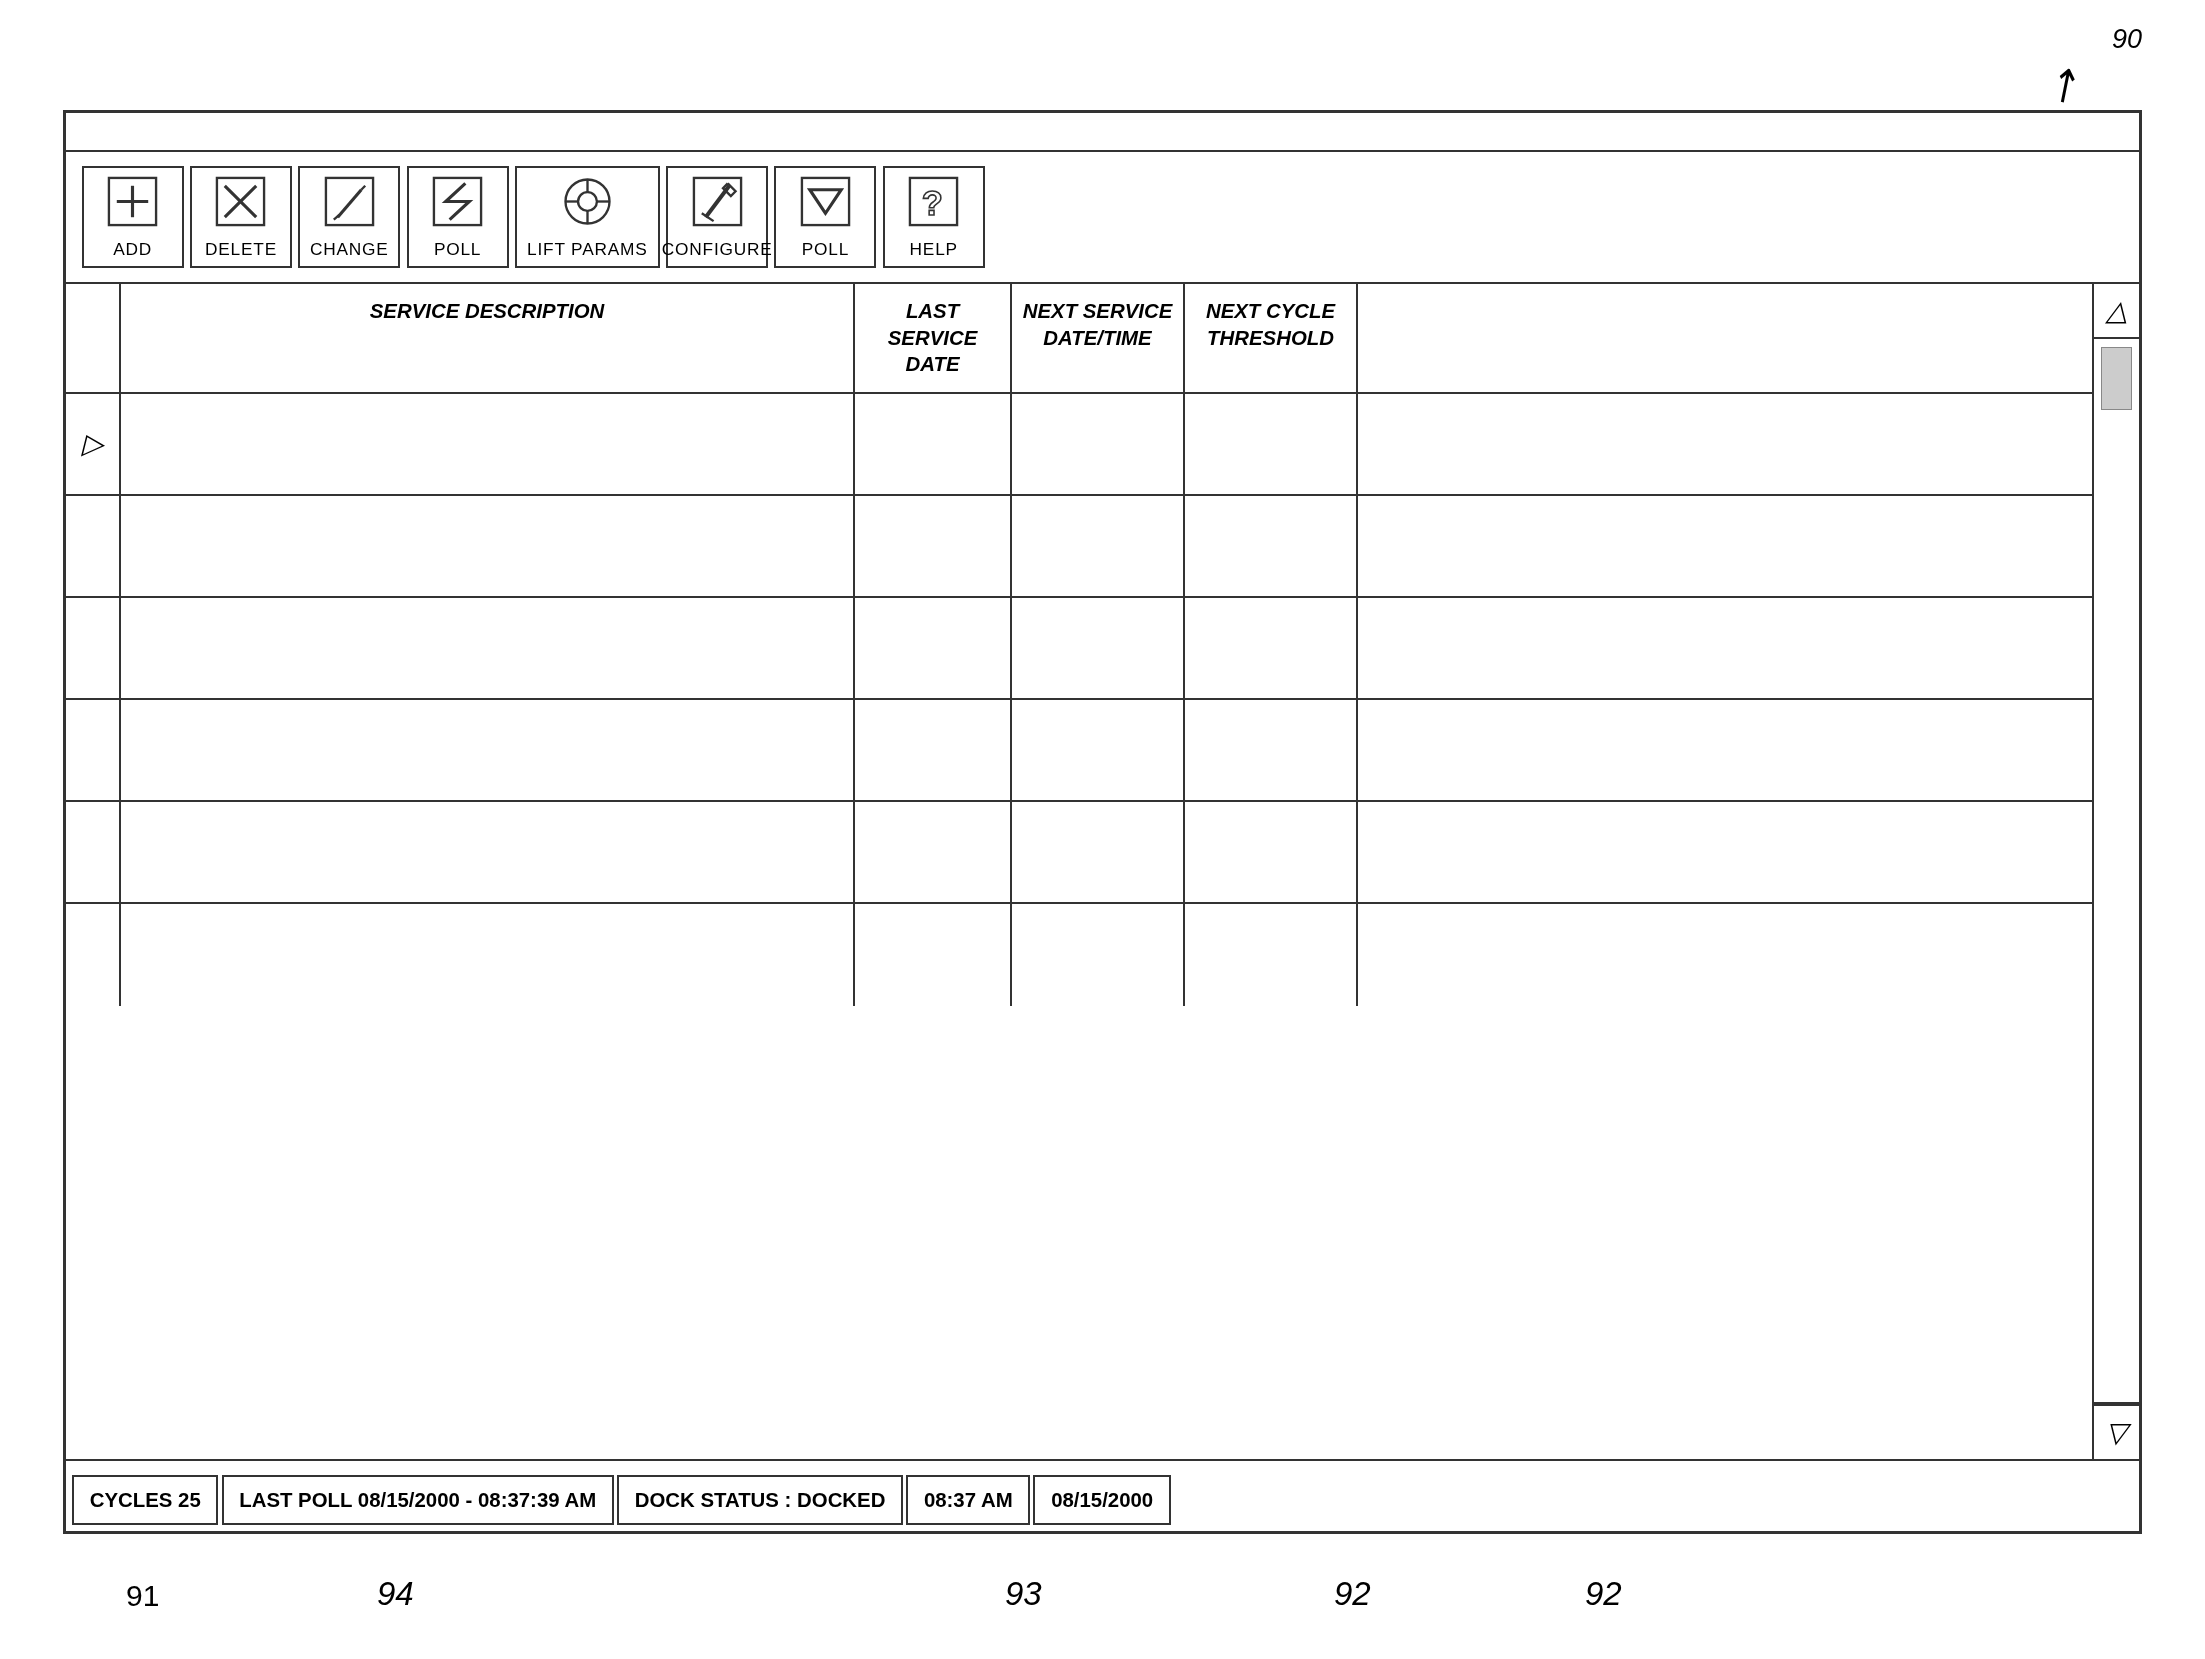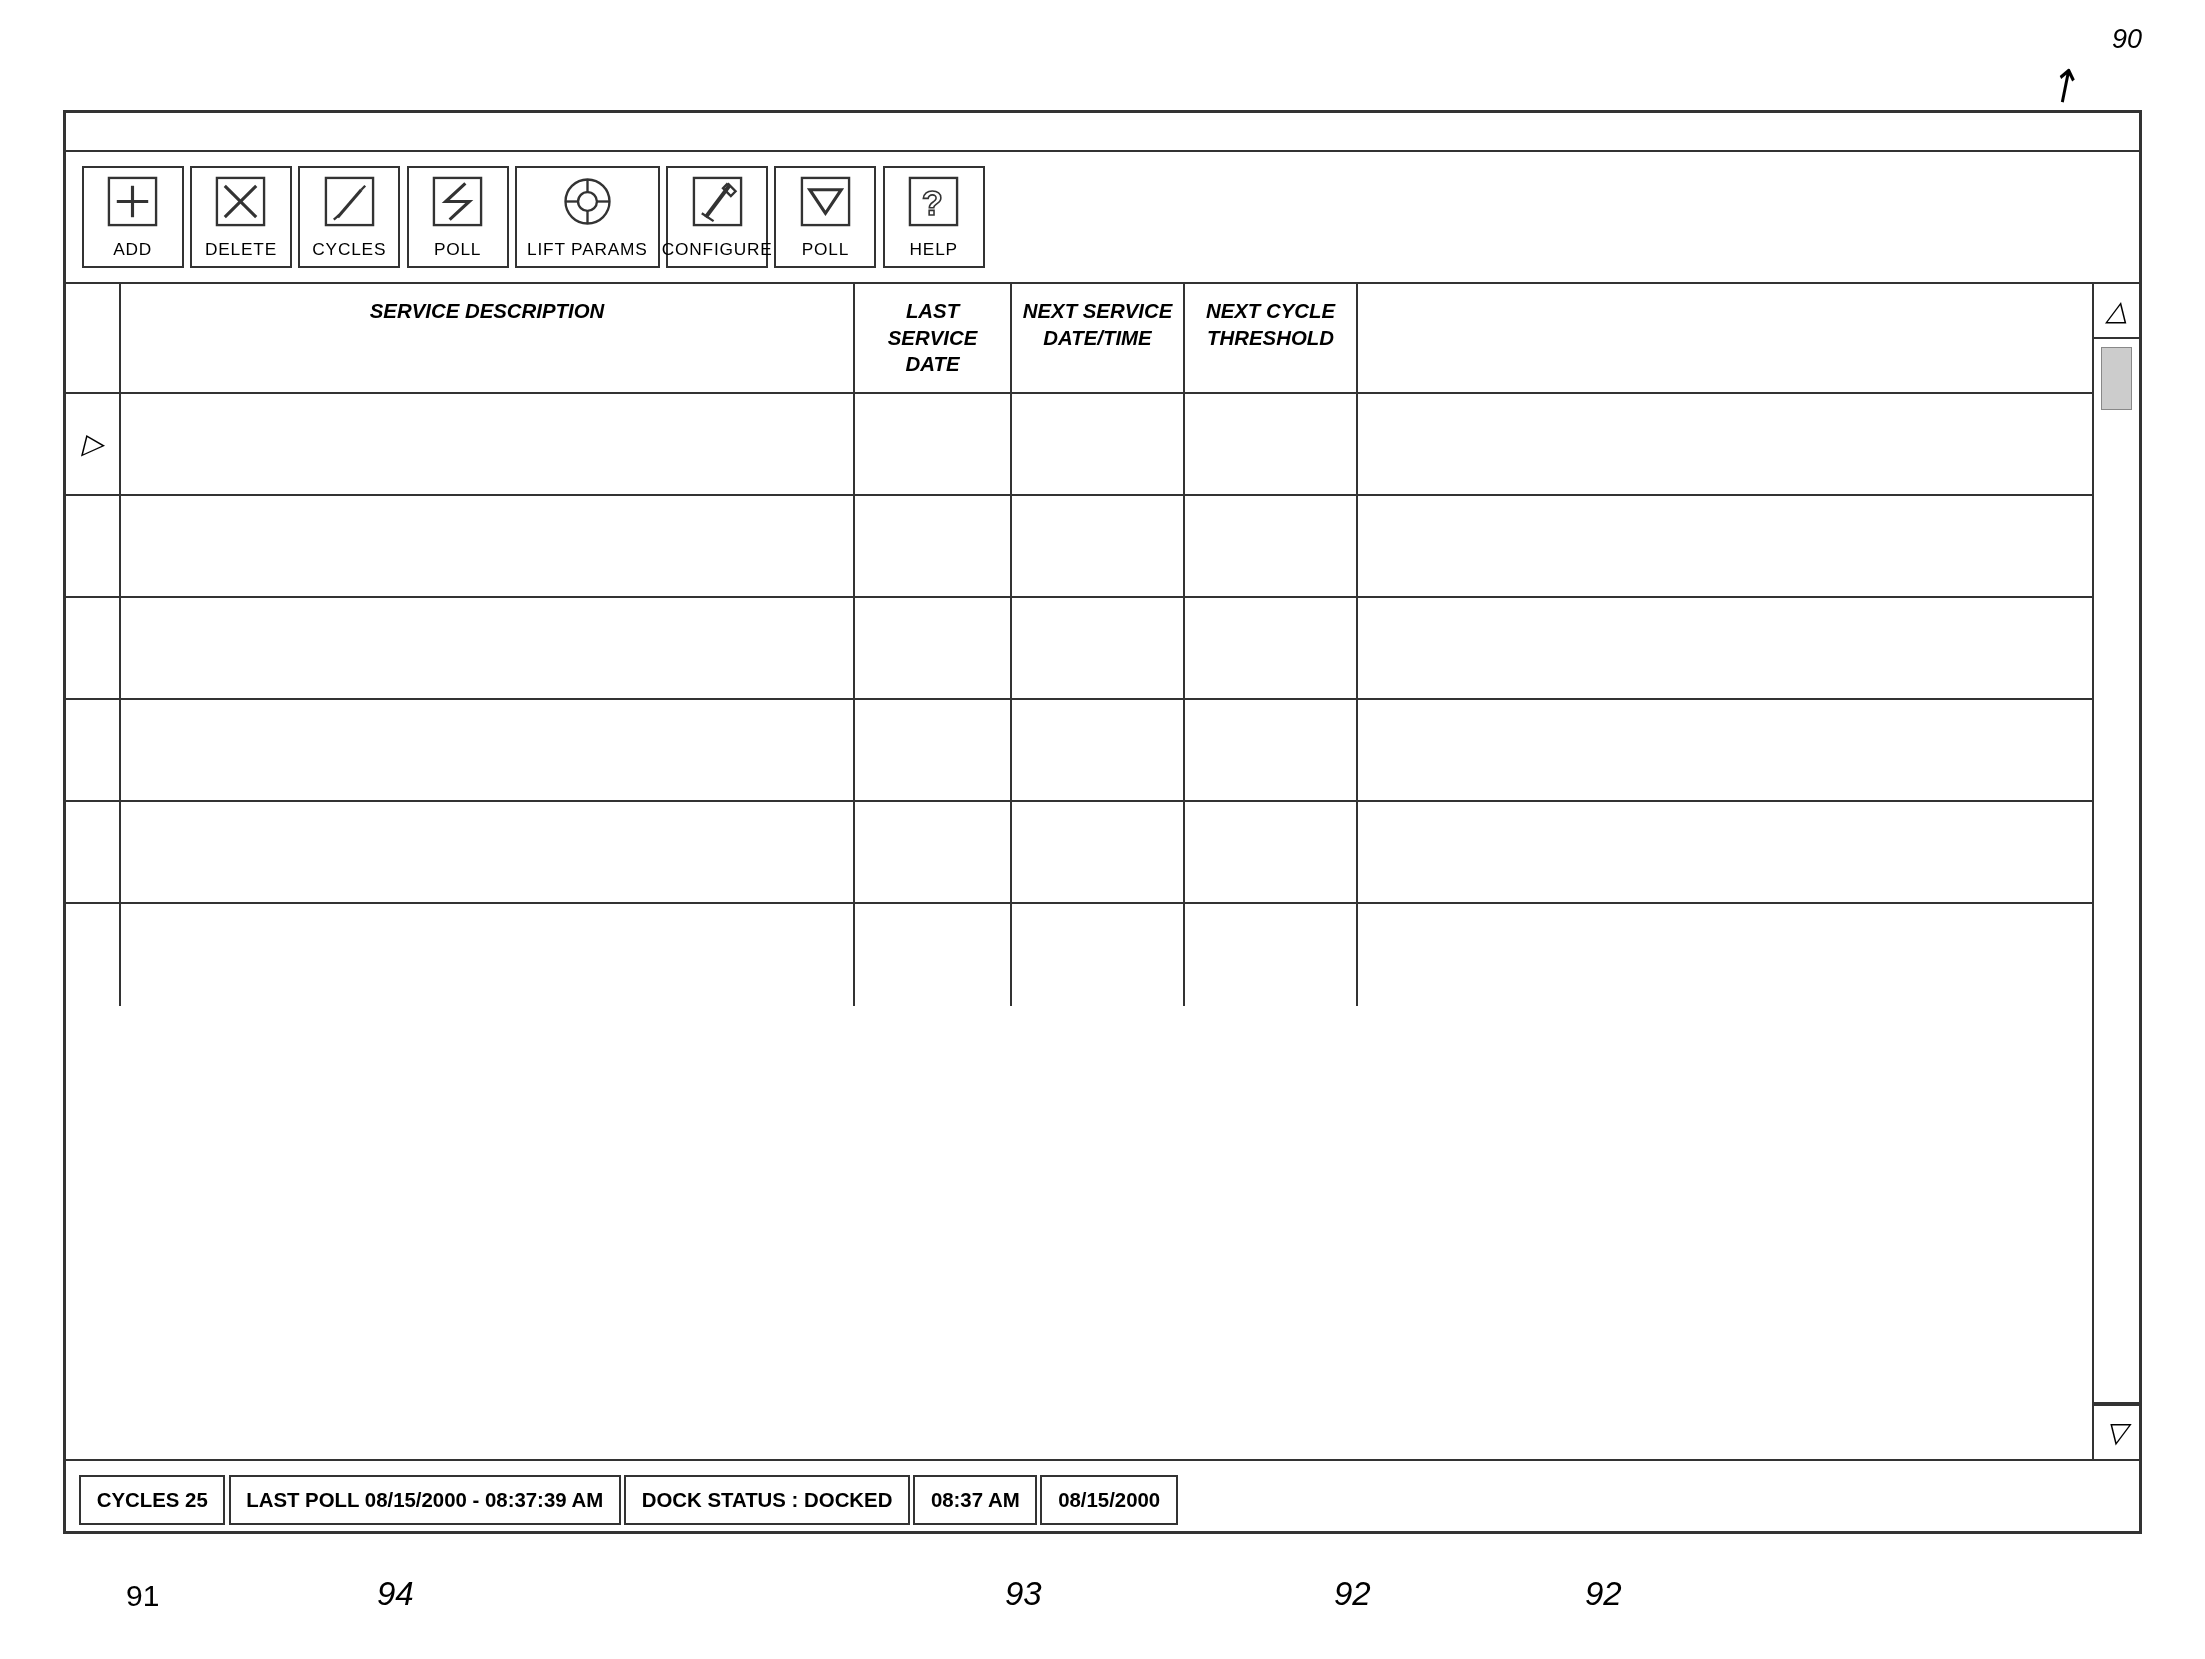--- a/index.html
+++ b/index.html
@@ -174,21 +174,21 @@
       margin: 7.8px auto;
     }
 
     
     .status-bar {
       display: flex;
       flex-direction: row;
       align-items: center;
       height: 80px;
       border-top: 2.4px solid #333;
-      padding: 0 13px;
+      padding: 0 6px;
       gap: 0;
     }
 
     .status-item {
       border: 2.4px solid #333;
       padding: 6.3px 15.7px;
       font-size: 20.4px;
       font-weight: bold;
       white-space: nowrap;
       height: 50px;
@@ -235,21 +235,21 @@
       <span class="icon">
         <svg width="55" height="55" viewBox="0 0 70 70">
           <rect x="5" y="5" width="60" height="60" fill="none" stroke="#333" stroke-width="3"></rect>
 
           <line x1="20" y1="55" x2="50" y2="20" stroke="#333" stroke-width="4"></line>
           <line x1="15" y1="58" x2="22" y2="52" stroke="#333" stroke-width="3"></line>
           <line x1="50" y1="20" x2="55" y2="15" stroke="#333" stroke-width="3"></line>
           <polygon points="15,58 20,55 22,52 15,58" fill="#333"></polygon>
         </svg>
       </span>
-      <span class="label">CYCLES</span>
+      <span class="label">CHANGE</span>
     </div>
 
     <div class="toolbar-btn">
       <span class="icon">
         <svg width="55" height="55" viewBox="0 0 70 70">
           <rect x="5" y="5" width="60" height="60" fill="none" stroke="#333" stroke-width="3"></rect>
 
           <polyline points="45,12 20,35 50,35 25,58" fill="none" stroke="#333" stroke-width="4"></polyline>
         </svg>
       </span>

